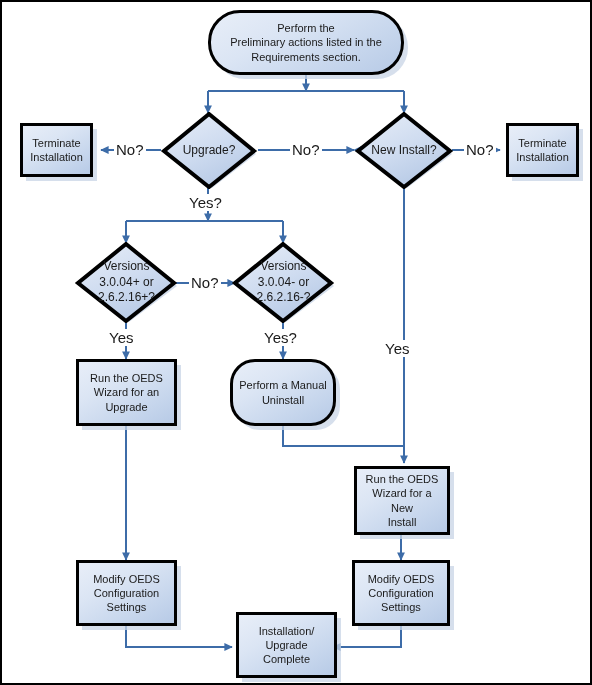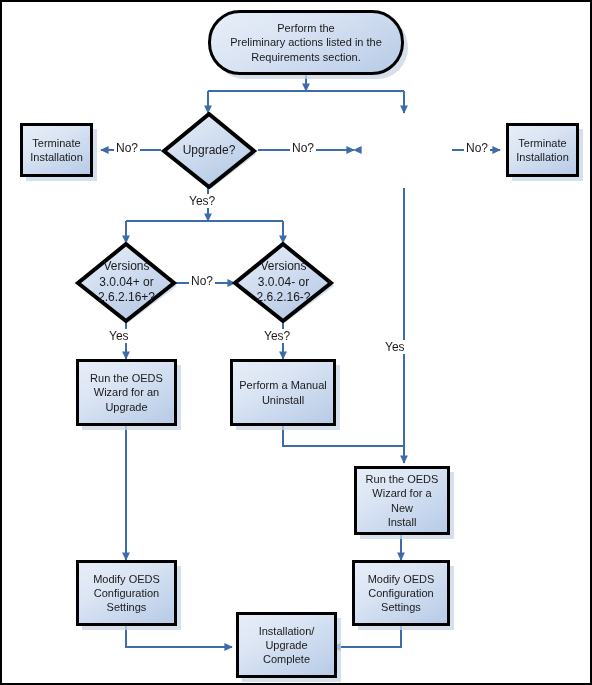--- a/index.html
+++ b/index.html
@@ -47,21 +47,21 @@
   .diamond .dlabel{
     position:relative;
     z-index:2;
     font-size:12px;
     line-height:1.28;
     width:100%;
     text-align:center;
   }
   .elabel{
     position:absolute;
-    font-size:12px;
+    font-size:15px;
     color:#1a1a1a;
     background:#ffffff;
     padding:0 2px;
     white-space:nowrap;
     z-index:4;
   }
   .ln{ white-space:pre-line; }
 </style>
 </head>
 <body>
@@ -133,20 +133,34 @@
           <linearGradient id="g1" x1="0" y1="0" x2="0.6" y2="1">
         <stop offset="0%" stop-color="#e8eef8"></stop>
             <stop offset="55%" stop-color="#cfdcf0"></stop>
             <stop offset="100%" stop-color="#b7cae6"></stop>
       </linearGradient>
         </defs>
     </svg>
     <span class="dlabel ln">Upgrade?</span>
   </div>
 
+  <div class="node diamond" style="left:352px;top:110px;width:100px;height:77px;">
+    <svg class="dshape" viewBox="0 0 100 77" preserveAspectRatio="none">
+      <polygon points="53,6 98,42 53,76 8,42" fill="#c8d4e6" opacity="0.8"></polygon>
+      <polygon points="50,2 96,39 50,75 4,39" fill="url(#g2)" stroke="#000000" stroke-width="4"></polygon>
+      <defs>
+          <linearGradient id="g2" x1="0" y1="0" x2="0.6" y2="1">
+        <stop offset="0%" stop-color="#e8eef8"></stop>
+            <stop offset="55%" stop-color="#cfdcf0"></stop>
+            <stop offset="100%" stop-color="#b7cae6"></stop>
+      </linearGradient>
+        </defs>
+    </svg>
+    <span class="dlabel ln">New Install?</span>
+  </div>
 
   <div class="node box" style="left:18px;top:121px;width:73px;height:54px;">
     <span class="ln">Terminate
 Installation</span>
   </div>
 
   <div class="node box" style="left:504px;top:121px;width:73px;height:54px;">
     <span class="ln">Terminate
 Installation</span>
   </div>
@@ -184,21 +198,21 @@
 3.0.04- or
 2.6.2.16-?</span>
   </div>
 
   <div class="node box" style="left:74px;top:357px;width:101px;height:67px;">
     <span class="ln">Run the OEDS
 Wizard for an
 Upgrade</span>
   </div>
 
-  <div class="node box" style="left:228px;top:357px;width:106px;height:67px;">
+  <div class="node box" style="left:228px;top:357px;width:106px;height:67px;border-radius:25px;">
     <span class="ln">Perform a Manual
 Uninstall</span>
   </div>
 
   <div class="node box" style="left:352px;top:464px;width:96px;height:69px;">
     <span class="ln">Run the OEDS
 Wizard for a New
 Install</span>
   </div>
 

